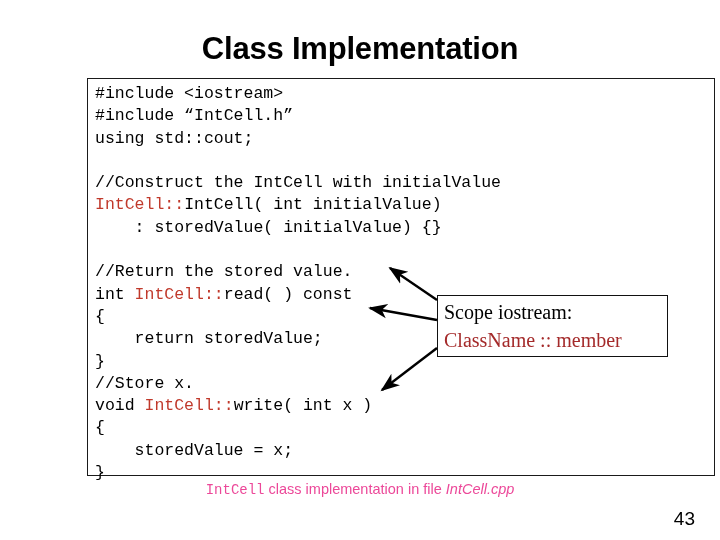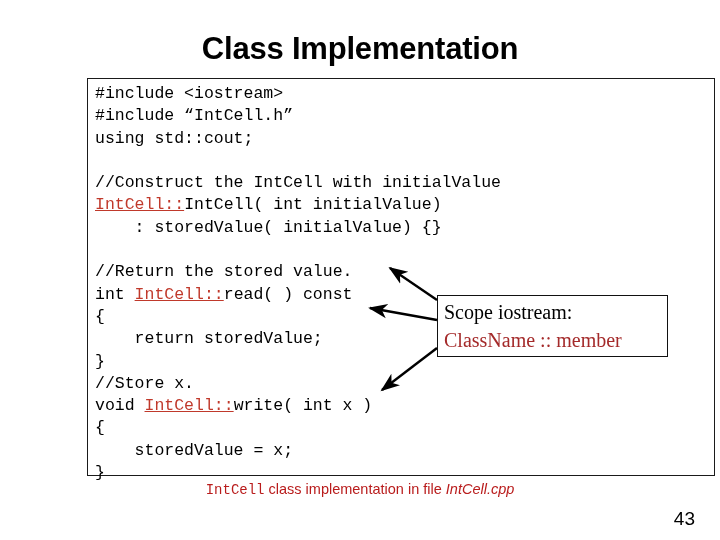--- a/index.html
+++ b/index.html
@@ -52,21 +52,20 @@
     line-height: 22.3px;
     color: #000000;
     white-space: pre;
   }
   .code-line {
     white-space: pre;
     height: 22.3px;
   }
   .cls {
     color: #c0392b;
-    text-decoration: underline;
   }
   #callout {
     position: absolute;
     left: 437px;
     top: 295px;
     width: 231px;
     height: 62px;
     border: 1.4px solid #111111;
     background: #ffffff;
     box-sizing: border-box;
@@ -90,21 +89,21 @@
     height: 540px;
     pointer-events: none;
   }
   #footer-caption {
     position: absolute;
     left: 0;
     top: 480px;
     width: 720px;
     text-align: center;
     font-size: 14.5px;
-    color: #b91c1c;
+    color: #ec4899;
     line-height: 18px;
   }
   #footer-caption .mono {
     font-family: "Liberation Mono", "DejaVu Sans Mono", monospace;
     font-size: 14px;
   }
   #footer-caption .sans {
     font-family: "Liberation Sans", sans-serif;
   }
   #footer-caption .ital {

